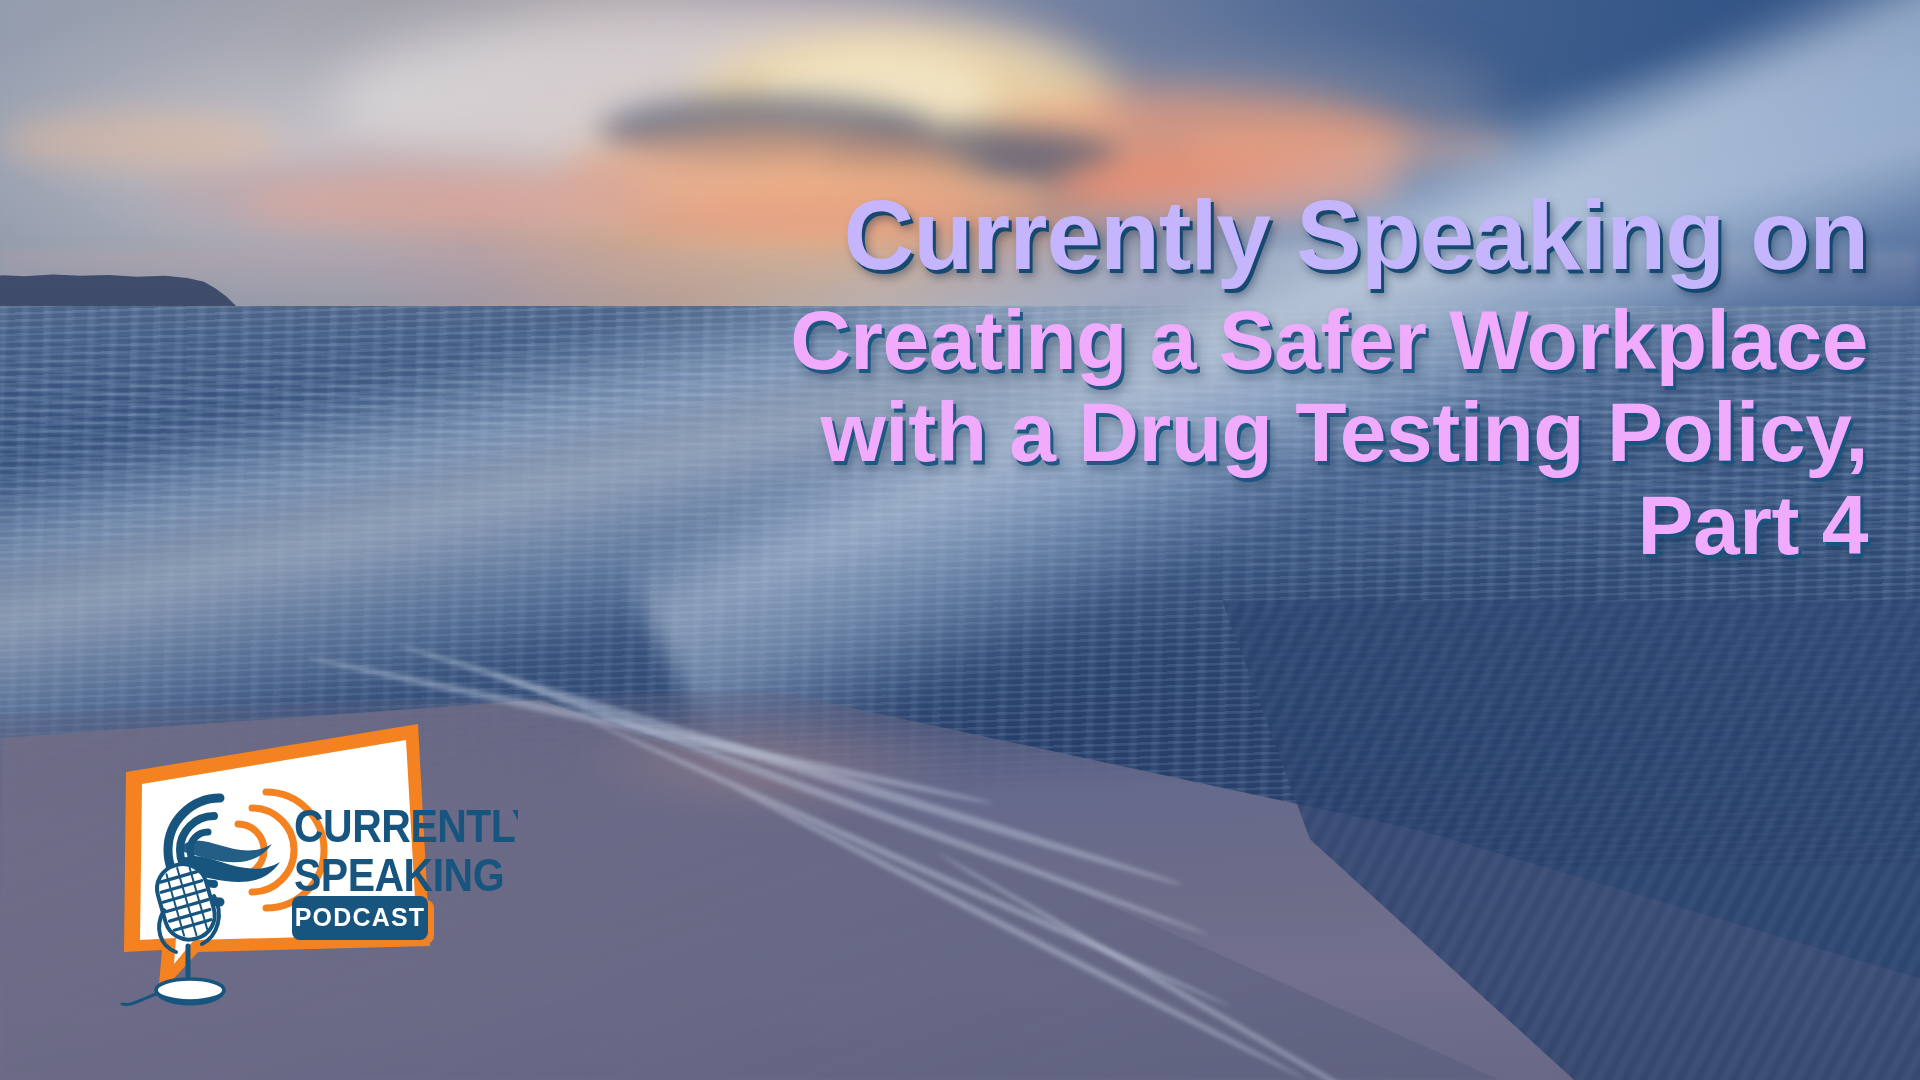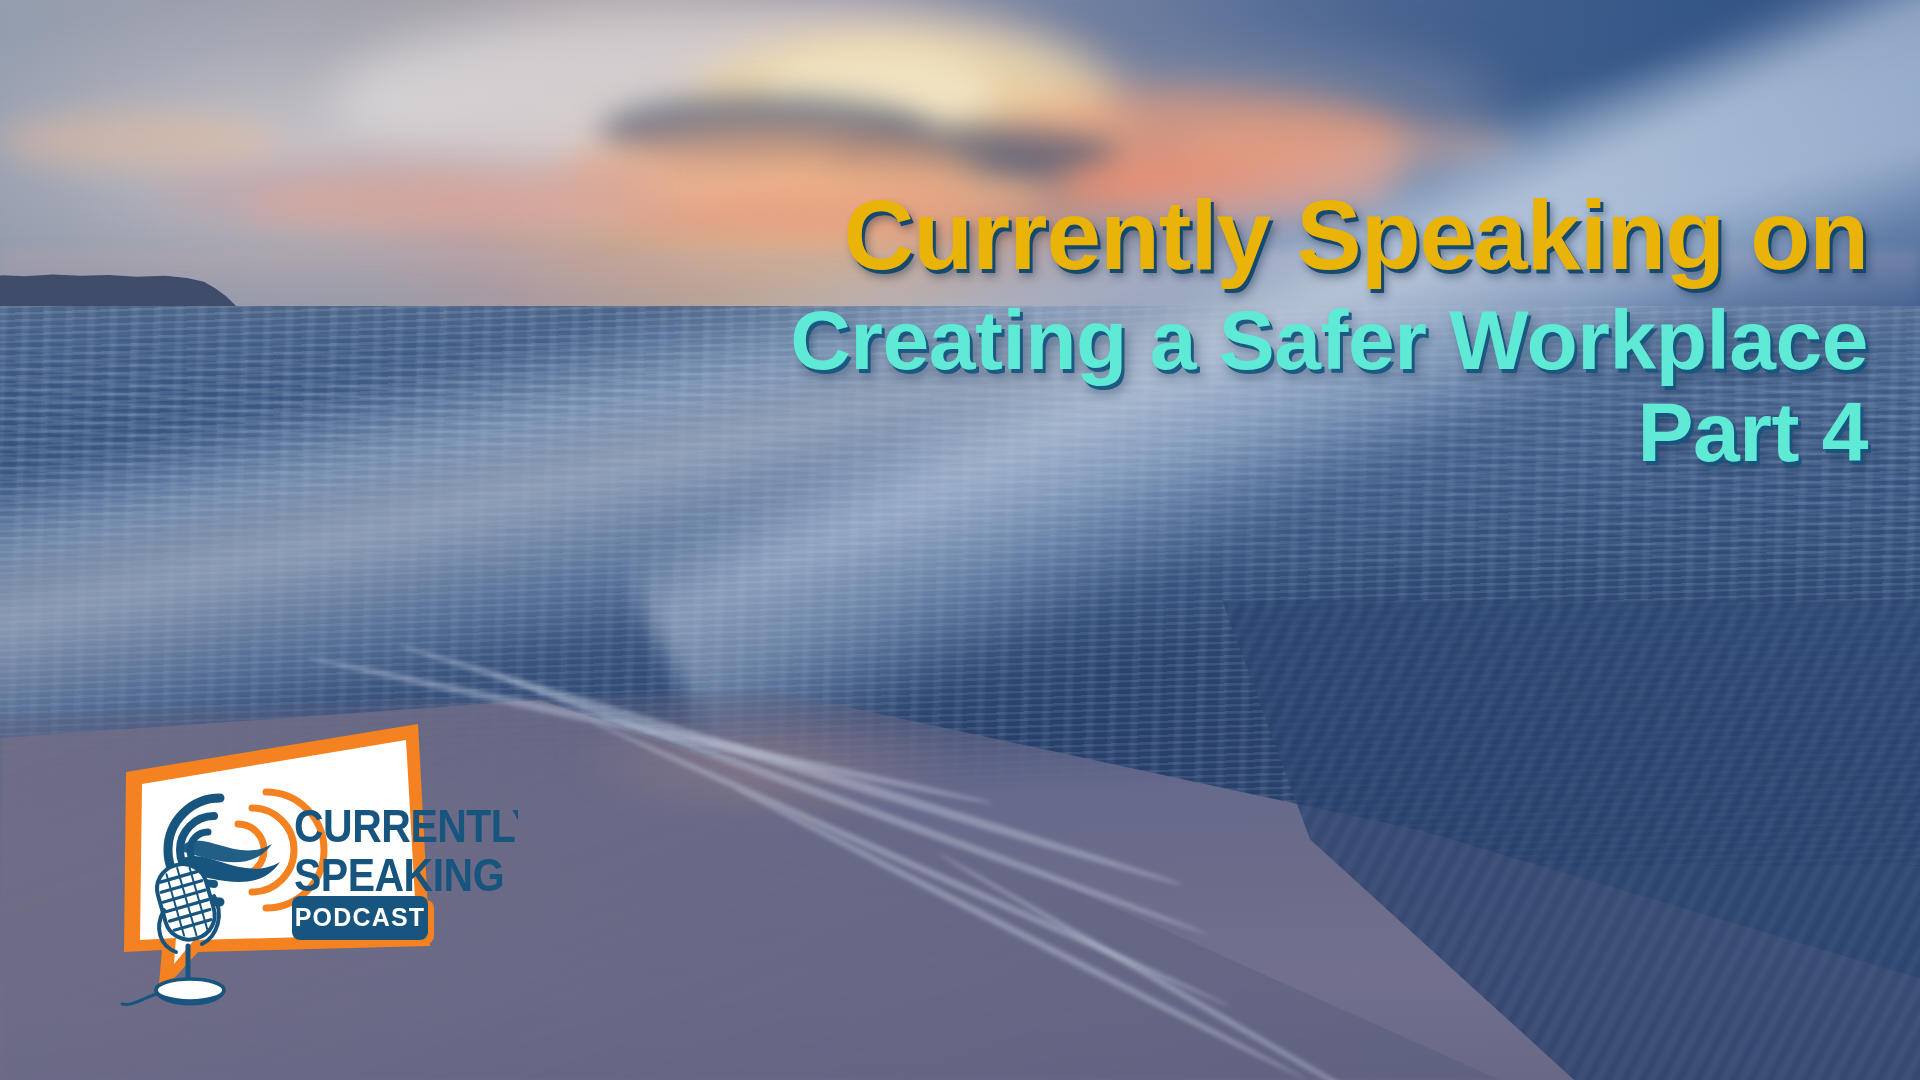--- a/index.html
+++ b/index.html
@@ -263,34 +263,34 @@
     top: 186px;
     width: 1420px;
     text-align: right;
   }
   .kicker {
     font-family: "Liberation Sans", sans-serif;
     font-weight: 700;
     font-size: 98px;
     line-height: 1.0;
     letter-spacing: -1px;
-    color: #eab308;
+    color: #c4b5fd;
     text-shadow:
       3px 4px 0 rgba(17,71,110,0.95),
       5px 7px 10px rgba(10,40,68,0.45);
     white-space: nowrap;
     margin: 0 0 10px 0;
   }
   .headline {
     font-family: "Liberation Sans", sans-serif;
     font-weight: 700;
     font-size: 84px;
     line-height: 1.10;
     letter-spacing: -0.5px;
-    color: #5eead4;
+    color: #f0abfc;
     text-shadow:
       3px 4px 0 rgba(23,85,128,0.92),
       5px 8px 12px rgba(10,40,68,0.40);
     margin: 0;
   }
   .headline .ln { display: block; white-space: nowrap; }
 
   
   .logo {
     position: absolute;
@@ -348,20 +348,21 @@
 
     <div class="rightwater"></div>
 
     <div class="grade"></div>
   </div>
 
   <div class="textblock">
     <div class="kicker">Currently Speaking on</div>
     <div class="headline">
       <span class="ln">Creating a Safer Workplace</span>
+      <span class="ln">with a Drug Testing Policy,</span>
       <span class="ln">Part 4</span>
     </div>
   </div>
 
   <div class="logo">
     <svg viewBox="0 0 400 300" xmlns="http://www.w3.org/2000/svg">
 
       <g>
         <path d="M8,58 L300,10 L312,232 L80,238 L40,282 L44,236 L6,238 Z" fill="#F58220"></path>
         <path d="M24,70 L288,26 L299,220 L76,226 L56,250 L58,224 L22,226 Z" fill="#FFFFFF"></path>

